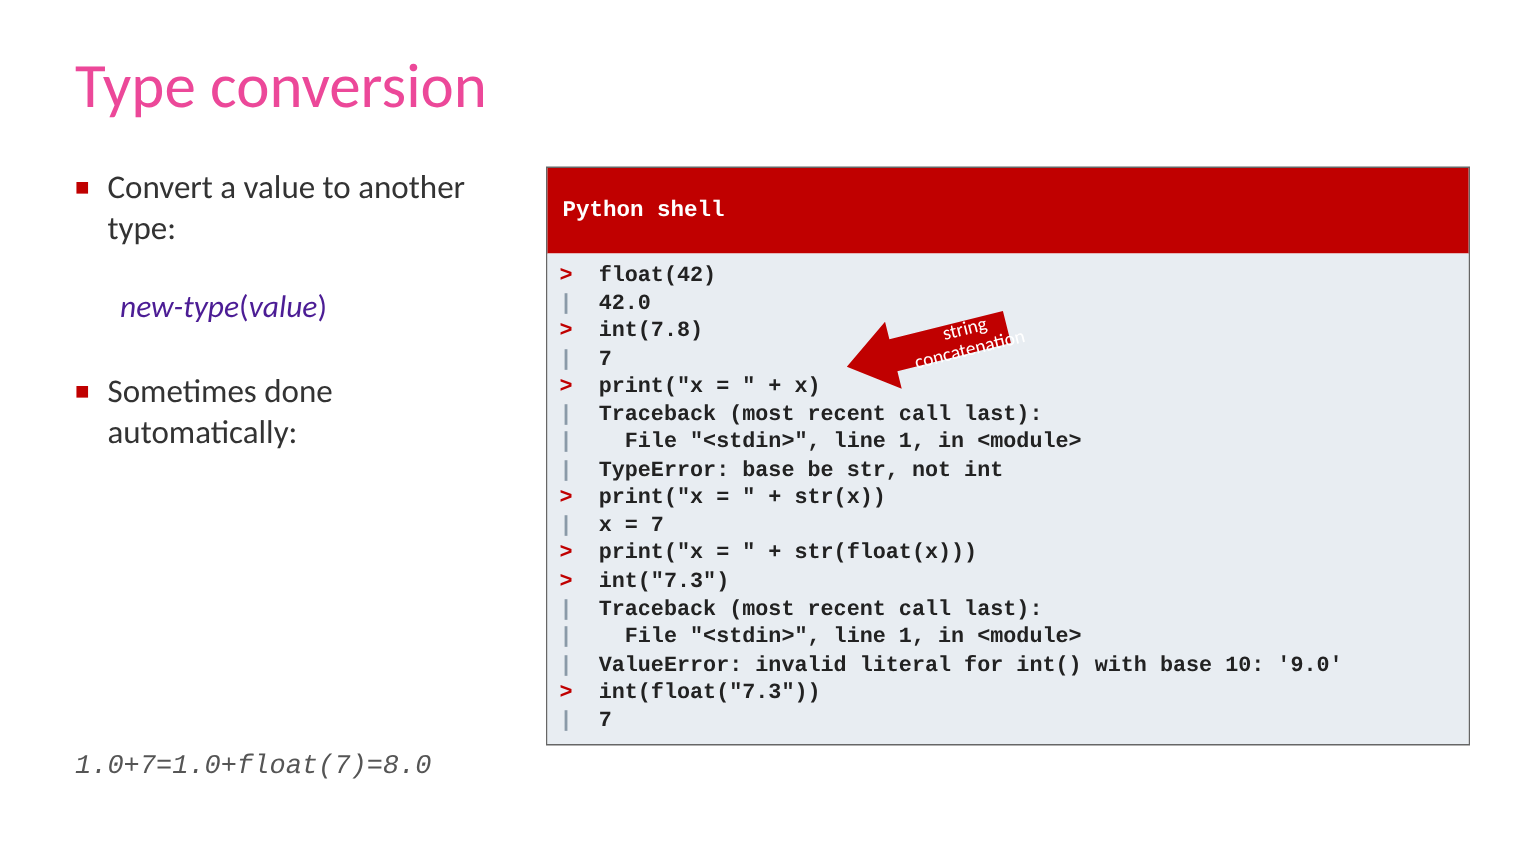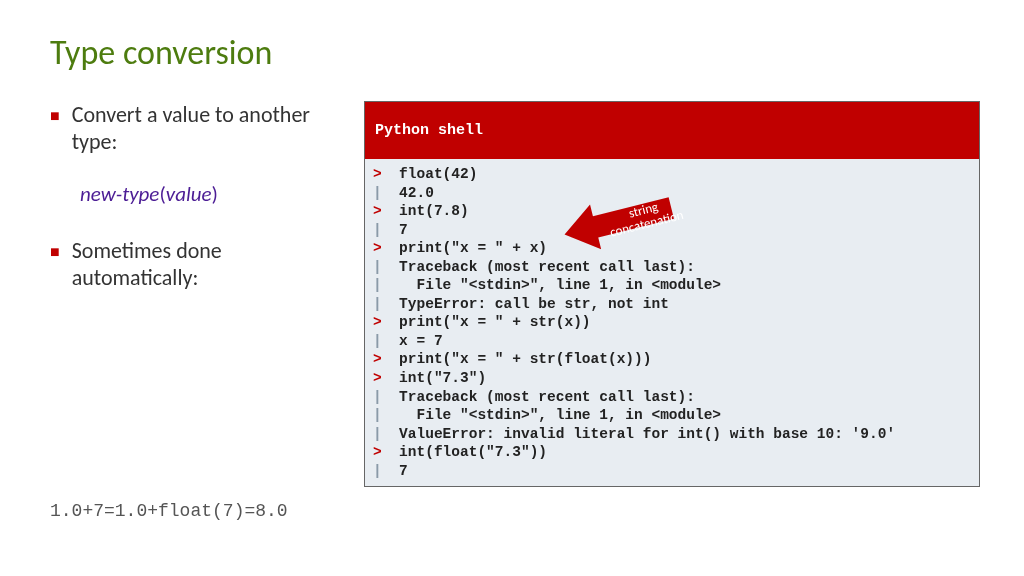--- a/index.html
+++ b/index.html
@@ -6,22 +6,22 @@
   body {
     width: 1024px;
     height: 576px;
     background: #fff;
     font-family: Calibri, "Segoe UI", sans-serif;
     color: #222;
     overflow: hidden;
     position: relative;
   }
   .title {
-    color: #4d7c0f;
-    font-size: 34px;
+    color: #ec4899;
+    font-size: 42px;
     font-weight: 400;
     padding: 32px 11px 0 50px;
   }
   .content {
     display: flex;
     padding: 28px 44px 0 50px;
     gap: 24px;
   }
   .left {
     width: 290px;
@@ -45,20 +45,21 @@
     margin: 26px 0 30px 0;
     color: #4c1d95;
   }
   .mono-note {
     font-family: "Courier New", monospace;
     font-size: 18px;
     color: #555;
     position: absolute;
     bottom: 55px;
     left: 50px;
+    font-style: italic;
   }
   .shell {
     flex: 1;
     border: 1px solid #666;
   }
   .shell-header {
     background: #c00000;
     color: #fff;
     font-family: "Courier New", monospace;
     font-weight: bold;
@@ -131,21 +132,21 @@
         </svg>
         <div class="arrow-label">string concatenation</div>
       </div>
     <div class="line"><span class="pg">&gt;  </span><span>float(42)</span></div>
         <div class="line"><span class="pb">|  </span><span>42.0</span></div>
         <div class="line"><span class="pg">&gt;  </span><span>int(7.8)</span></div>
         <div class="line"><span class="pb">|  </span><span>7</span></div>
         <div class="line"><span class="pg">&gt;  </span><span>print("x = " + x)</span></div>
         <div class="line"><span class="pb">|  </span><span>Traceback (most recent call last):</span></div>
         <div class="line"><span class="pb">|  </span><span>  File "&lt;stdin&gt;", line 1, in &lt;module&gt;</span></div>
-        <div class="line"><span class="pb">|  </span><span>TypeError: call be str, not int</span></div>
+        <div class="line"><span class="pb">|  </span><span>TypeError: base be str, not int</span></div>
         <div class="line"><span class="pg">&gt;  </span><span>print("x = " + str(x))</span></div>
         <div class="line"><span class="pb">|  </span><span>x = 7</span></div>
         <div class="line"><span class="pg">&gt;  </span><span>print("x = " + str(float(x)))</span></div>
         <div class="line"><span class="pg">&gt;  </span><span>int("7.3")</span></div>
         <div class="line"><span class="pb">|  </span><span>Traceback (most recent call last):</span></div>
         <div class="line"><span class="pb">|  </span><span>  File "&lt;stdin&gt;", line 1, in &lt;module&gt;</span></div>
         <div class="line"><span class="pb">|  </span><span>ValueError: invalid literal for int() with base 10: '9.0'</span></div>
         <div class="line"><span class="pg">&gt;  </span><span>int(float("7.3"))</span></div>
         <div class="line"><span class="pb">|  </span><span>7</span></div>
       </div>

